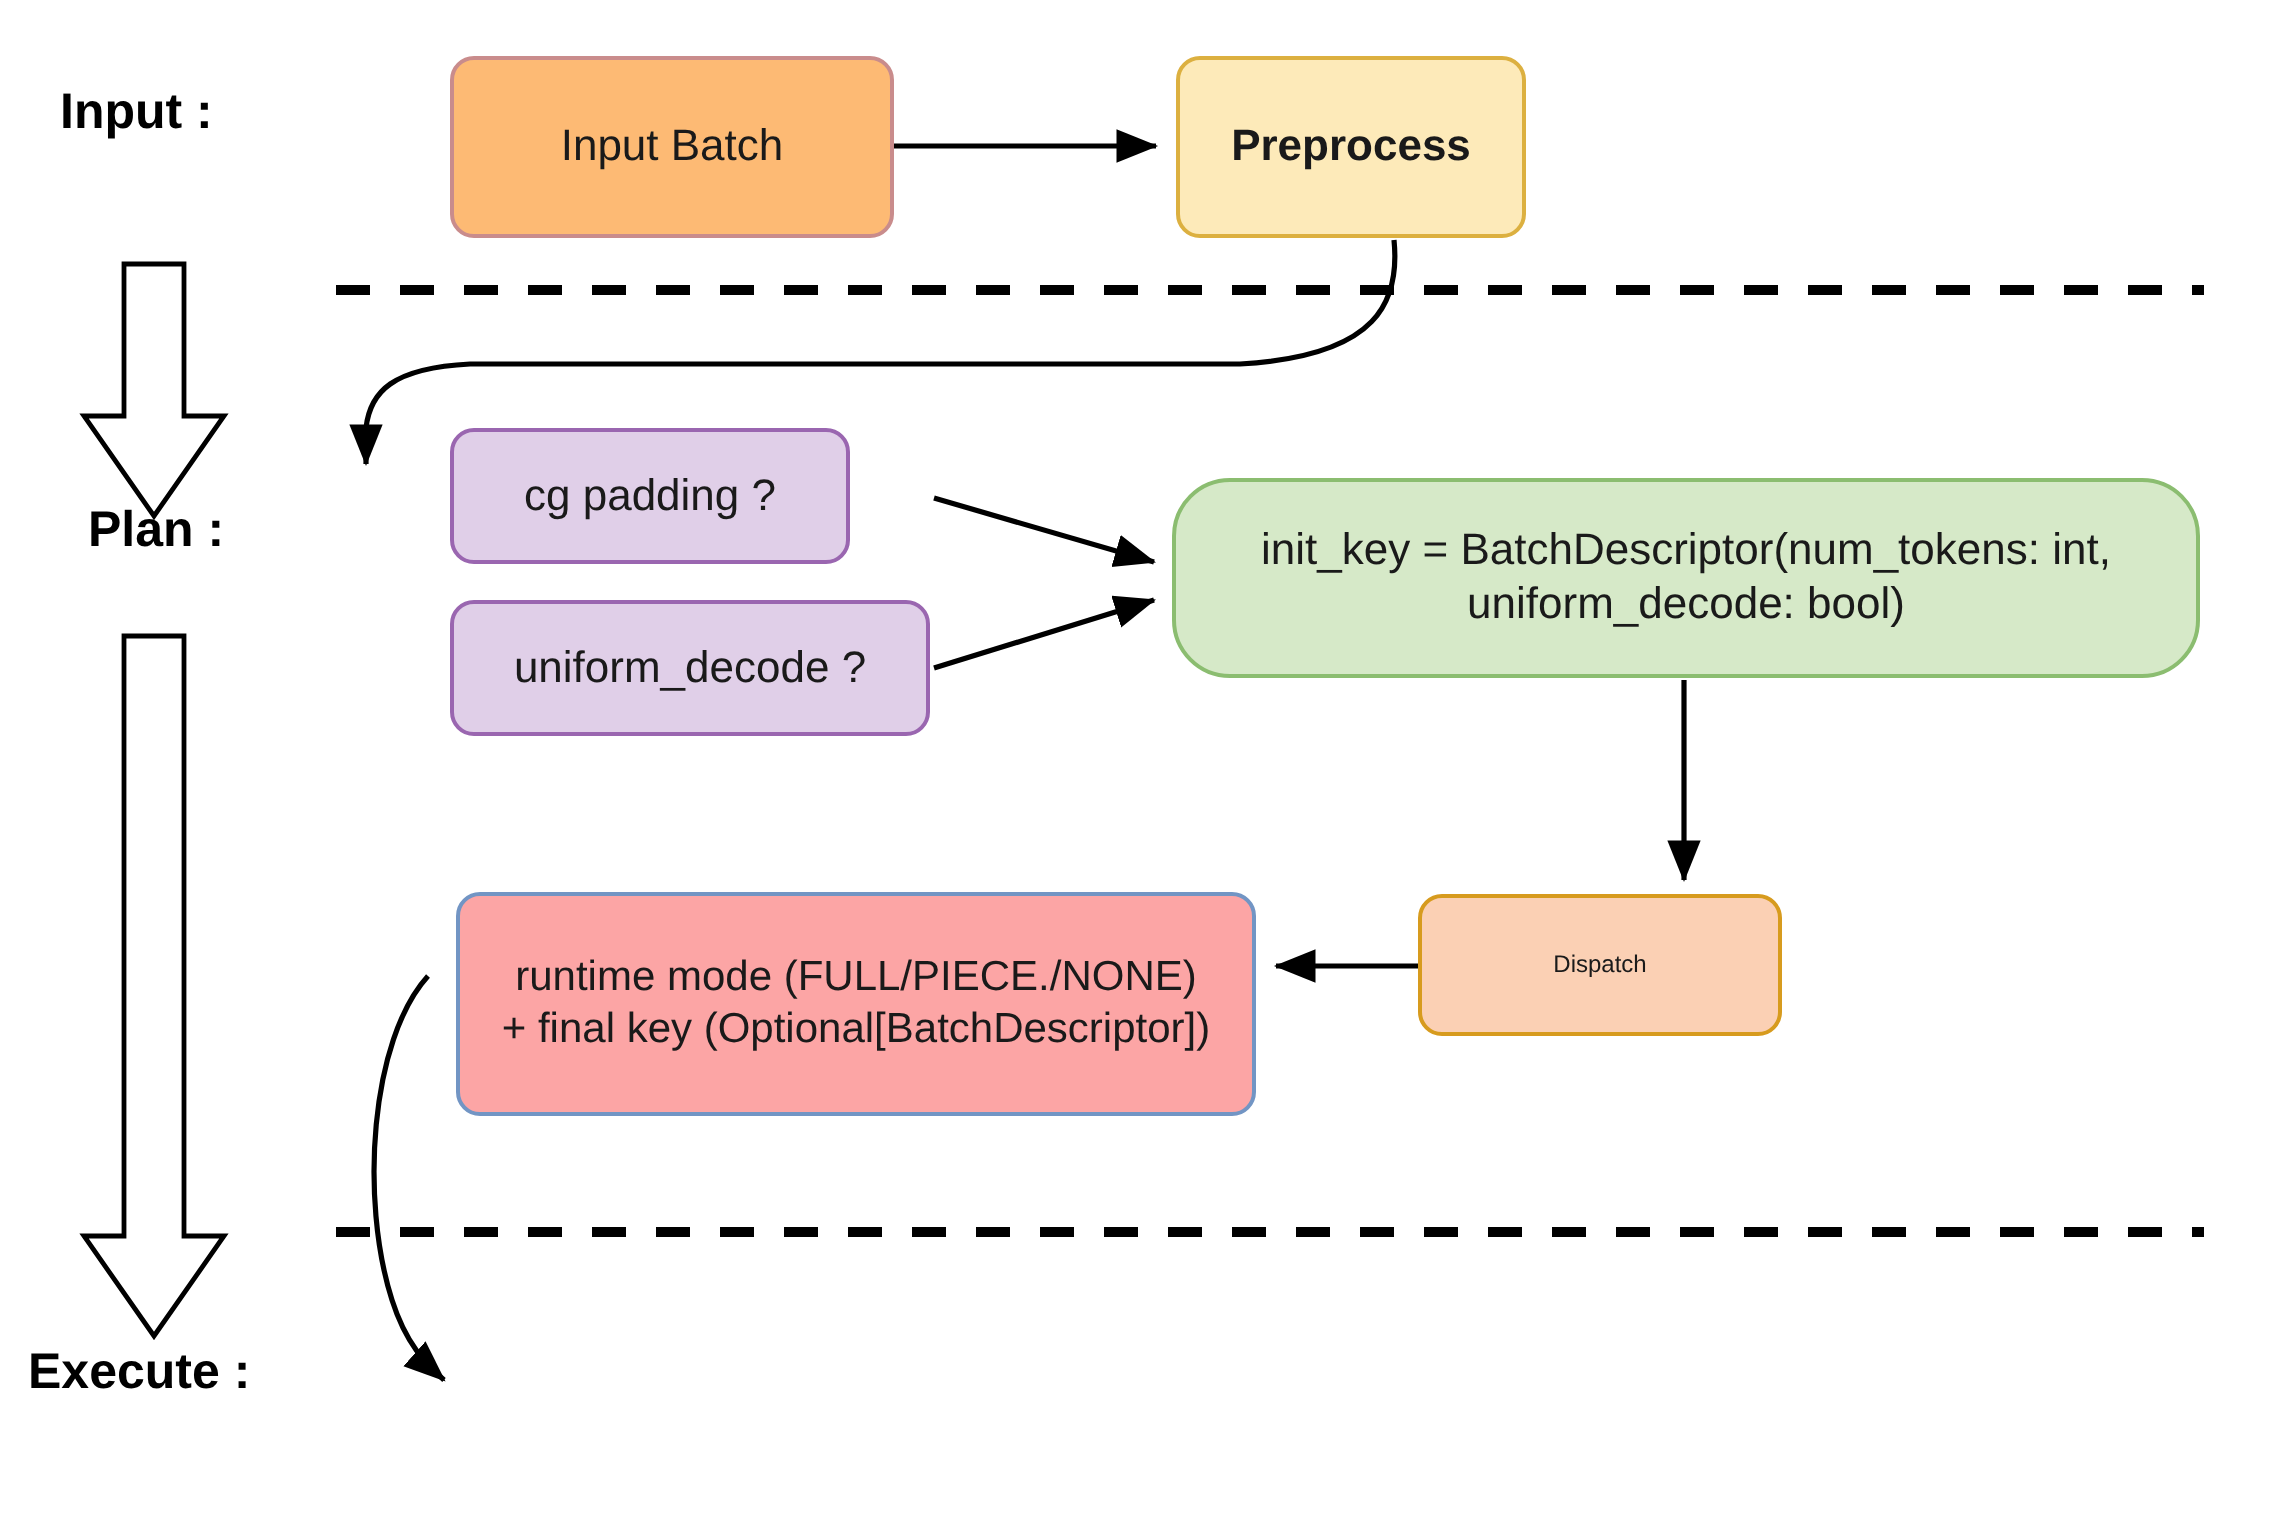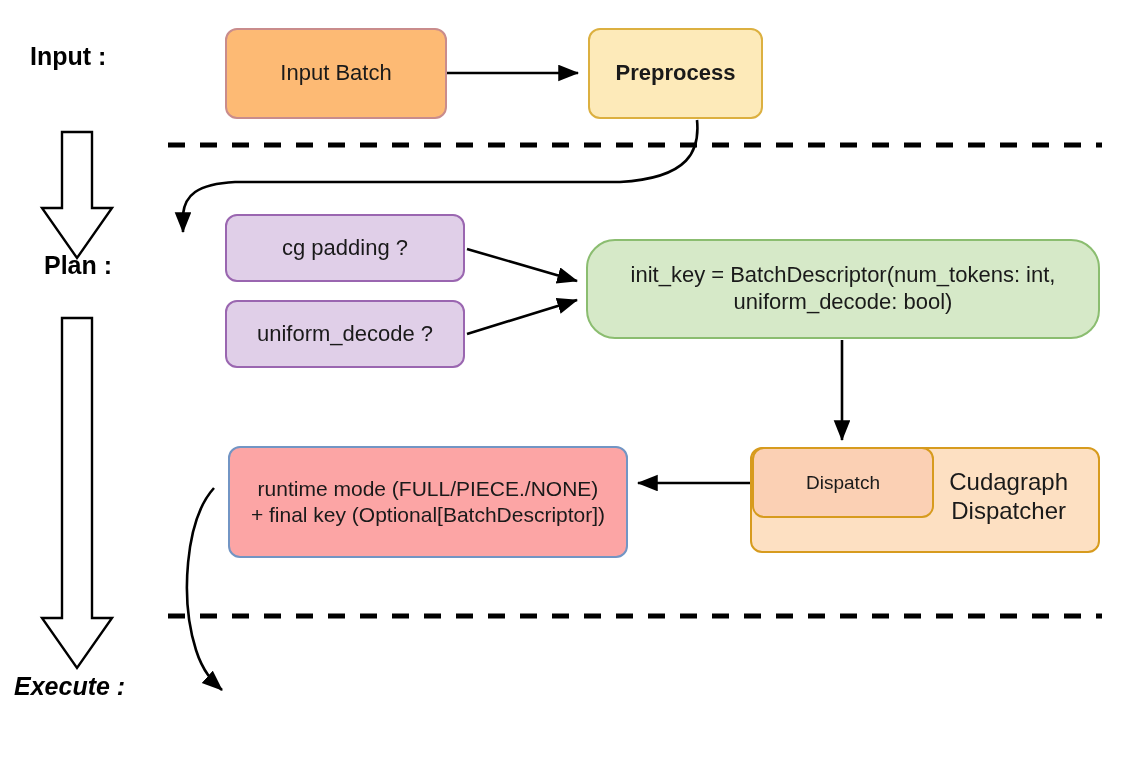--- a/index.html
+++ b/index.html
@@ -137,49 +137,45 @@
 
     <polygon points="62,132 92,132 92,208 112,208 77,258 42,208 62,208" fill="#ffffff" stroke="#000000" stroke-width="2.4"></polygon>
 
     <polygon points="62,318 92,318 92,618 112,618 77,668 42,618 62,618" fill="#ffffff" stroke="#000000" stroke-width="2.4"></polygon>
   </svg>
 
   <div class="stage-label" style="left:30px; top:42px;">Input :</div>
 
   <div class="stage-label" style="left:44px; top:235px;margin-top:16px;">Plan :</div>
 
-  <div class="stage-label" style="left:14px; top:672px;font-style:italic;">Execute :</div>
+  <div class="stage-label" style="left:14px; top:672px;">Execute :</div>
 
   <div class="node node-input-batch" style="left:225px; top:28px; width:222px; height:91px;">
     <span class="node-text">Input Batch</span>
   </div>
 
   <div class="node node-preprocess" style="left:588px; top:28px; width:175px; height:91px;font-weight:bold;">
     <span class="node-text">Preprocess</span>
   </div>
 
-  <div class="node node-purple" style="left:225px; top:214px; width:240px; height:68px;">
+  <div class="node node-purple" style="left:225px; top:214px; width:200px; height:68px;">
     <span class="node-text">cg padding ?</span>
   </div>
 
   <div class="node node-purple" style="left:225px; top:300px; width:240px; height:68px;">
     <span class="node-text">uniform_decode ?</span>
   </div>
 
   <div class="node node-green" style="left:586px; top:239px; width:514px; height:100px;">
     <span class="node-text">init_key = BatchDescriptor(num_tokens: int,
 uniform_decode: bool)</span>
   </div>
 
-  <div class="node node-orange-outer" style="left:750px; top:447px; width:350px; height:106px; font-size:24px;">
-    <span class="node-text">Cudagraph
-Dispatcher</span>
-  </div>
 
-  <div class="node node-orange-inner" style="left:752px; top:447px; width:182px; height:71px; font-size:19px;">
+  <div class="node node-orange-inner" style="left:709px; top:447px; width:182px; height:71px; font-size:12px;">
     <span class="node-text">Dispatch</span>
   </div>
 
   <div class="node node-blue" style="left:228px; top:446px; width:400px; height:112px; font-size:21px;">
     <span class="node-text">runtime mode (FULL/PIECE./NONE)
 + final key (Optional[BatchDescriptor])</span>
   </div>
 
 
 </div>

